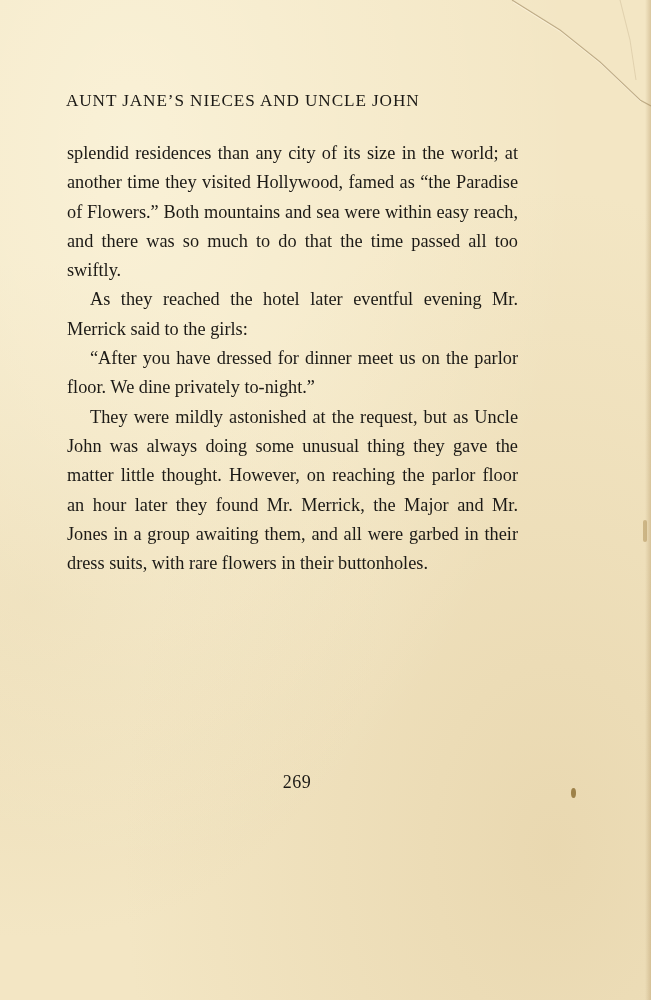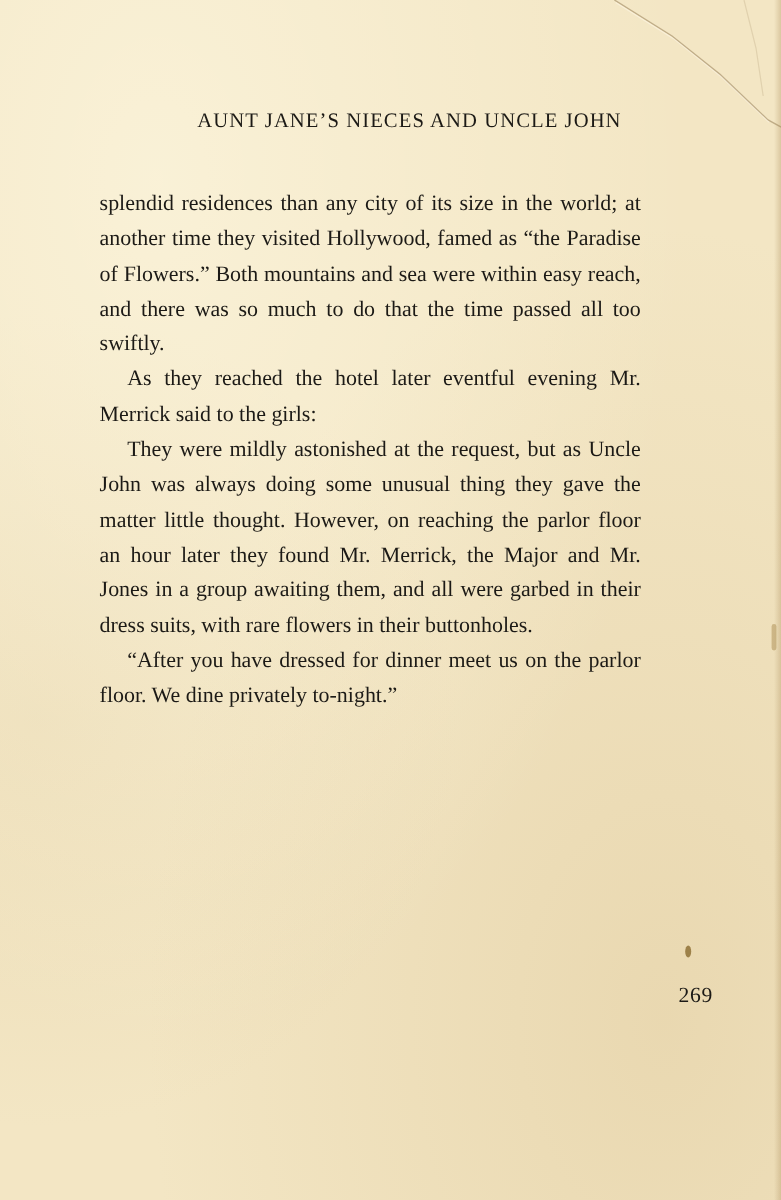--- a/index.html
+++ b/index.html
@@ -58,45 +58,44 @@
     .running-head {
       position: absolute;
       left: 66px;
       top: 91px;
       width: 452px;
       font-size: 17.2px;
       letter-spacing: 0.9px;
       white-space: nowrap;
       margin: 0;
       font-weight: normal;
-      text-align: right;
     }
     .body-text {
       position: absolute;
       left: 67px;
       top: 139px;
       width: 451px;
       font-size: 18.3px;
       line-height: 29.3px;
       text-align: justify;
-      margin: 16px;
+      margin: 0;
     }
     .body-text p {
       margin: 0;
       text-align: justify;
     }
     .body-text p.indent {
       text-indent: 23px;
     }
     .page-number {
       position: absolute;
       left: 0;
-      top: 819px;
+      top: 772px;
       width: 594px;
-      text-align: right;
+      text-align: center;
       font-size: 18px;
       letter-spacing: 0.5px;
     }
   </style>
 </head>
 <body>
 
 <div>
   <svg class="crease" viewBox="0 0 151 110">
     <path d="M12 0 L60 30 L100 62 L140 100 L151 106" stroke="rgba(150,125,85,0.55)" stroke-width="1.2" fill="none"></path>
@@ -105,18 +104,18 @@
   </svg>
   <div class="edge-shadow"></div>
   <div class="stain"></div>
   <div class="stain2"></div>
 
   <h1 class="running-head">AUNT JANE’S NIECES AND UNCLE JOHN</h1>
 
   <div class="body-text">
     <p>splendid residences than any city of its size in the world; at another time they visited Hollywood, famed as “the Paradise of Flowers.” Both mountains and sea were within easy reach, and there was so much to do that the time passed all too swiftly.</p>
     <p class="indent">As they reached the hotel later eventful evening Mr. Merrick said to the girls:</p>
+    <p class="indent">“After you have dressed for dinner meet us on the parlor floor. We dine privately to-night.”</p>
     <p class="indent">They were mildly astonished at the request, but as Uncle John was always doing some unusual thing they gave the matter little thought. However, on reaching the parlor floor an hour later they found Mr. Merrick, the Major and Mr. Jones in a group awaiting them, and all were garbed in their dress suits, with rare flowers in their buttonholes.</p>
-    <p class="indent">“After you have dressed for dinner meet us on the parlor floor. We dine privately to-night.”</p>
   </div>
 
   <div class="page-number">269</div>
 </div>
 
 </body></html>

